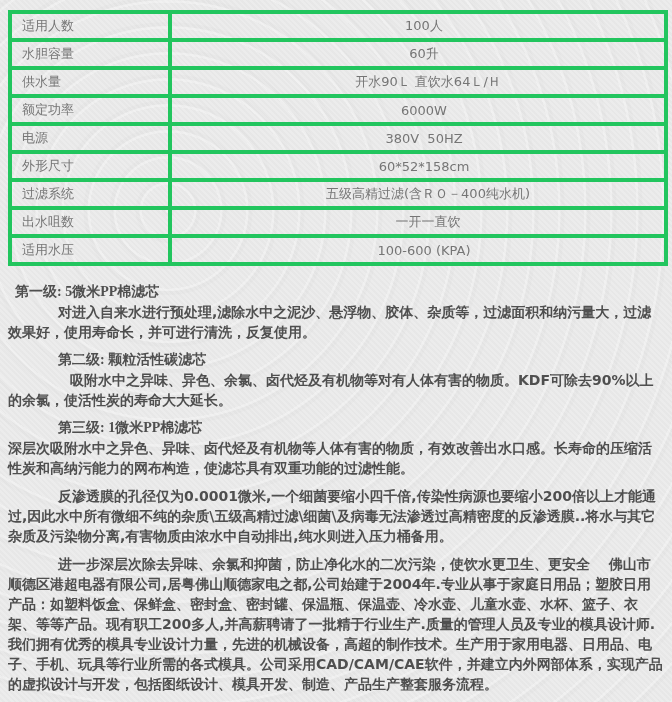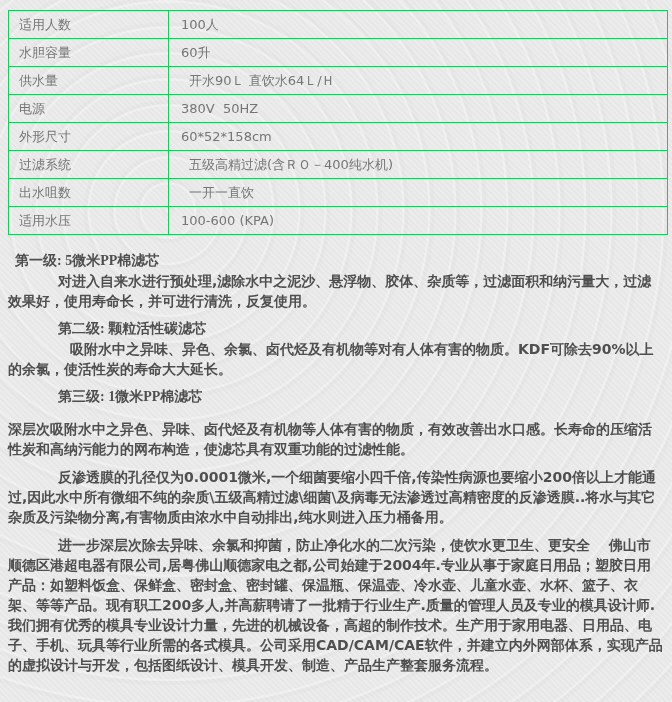--- a/index.html
+++ b/index.html
@@ -20,30 +20,30 @@
     padding: 10px 8px 0 8px;
   }
 
   
   table.spec {
     width: 660px;
     border-collapse: collapse;
     table-layout: fixed;
   }
   table.spec td {
-    border: 1px solid #22c55e;
+    border: 4px solid #22c55e;
     height: 28px;
     font-size: 13px;
     color: #757575;
     vertical-align: middle;
     white-space: pre-wrap;
     overflow: hidden;
   }
   td.c-label { width: 160px; padding-left: 10px; }
-  td.c-value { padding-left: 12px; }
+  td.c-value { padding-left: 12px; text-align: center; }
   tr.flush td.c-value { padding-left: 20px; }
 
   
   .filters {
     margin-top: 16px;
     width: 656px;
     font-size: 14px;
     line-height: 20px;
     font-weight: bold;
     color: #4f4f4f;
@@ -53,21 +53,21 @@
   .fb-1 .filter-heading { margin-left: 7px; }
   .fb-2 .filter-heading,
   .fb-3 .filter-heading,
   .fb-4 .filter-heading,
   .fb-5 .filter-heading { margin-left: 50px; }
   .filter-body {
     white-space: pre-wrap;
     text-indent: 50px;
     word-break: break-all;
   }
-  .fb-3 .filter-body { text-indent: 0; margin-top: 12px; }
+  .fb-3 .filter-body { text-indent: 0; }
   .fb-2 .filter-body { text-indent: 62px; }
   .fb-5 { margin-bottom: 0; }
 </style>
 </head>
 <body>
 
 <div class="page">
 
   <table class="spec">
     <tbody>
@@ -75,20 +75,24 @@
         <td class="c-label">适用人数</td>
         <td class="c-value">100人</td>
       </tr>
       <tr>
         <td class="c-label">水胆容量</td>
         <td class="c-value">60升</td>
       </tr>
       <tr class="flush">
         <td class="c-label">供水量</td>
         <td class="c-value">开水90Ｌ 直饮水64Ｌ/Ｈ</td>
+      </tr>
+      <tr>
+        <td class="c-label">额定功率</td>
+        <td class="c-value">6000W</td>
       </tr>
       <tr>
         <td class="c-label">电源</td>
         <td class="c-value">380V  50HZ</td>
       </tr>
       <tr>
         <td class="c-label">外形尺寸</td>
         <td class="c-value">60*52*158cm</td>
       </tr>
       <tr class="flush">

